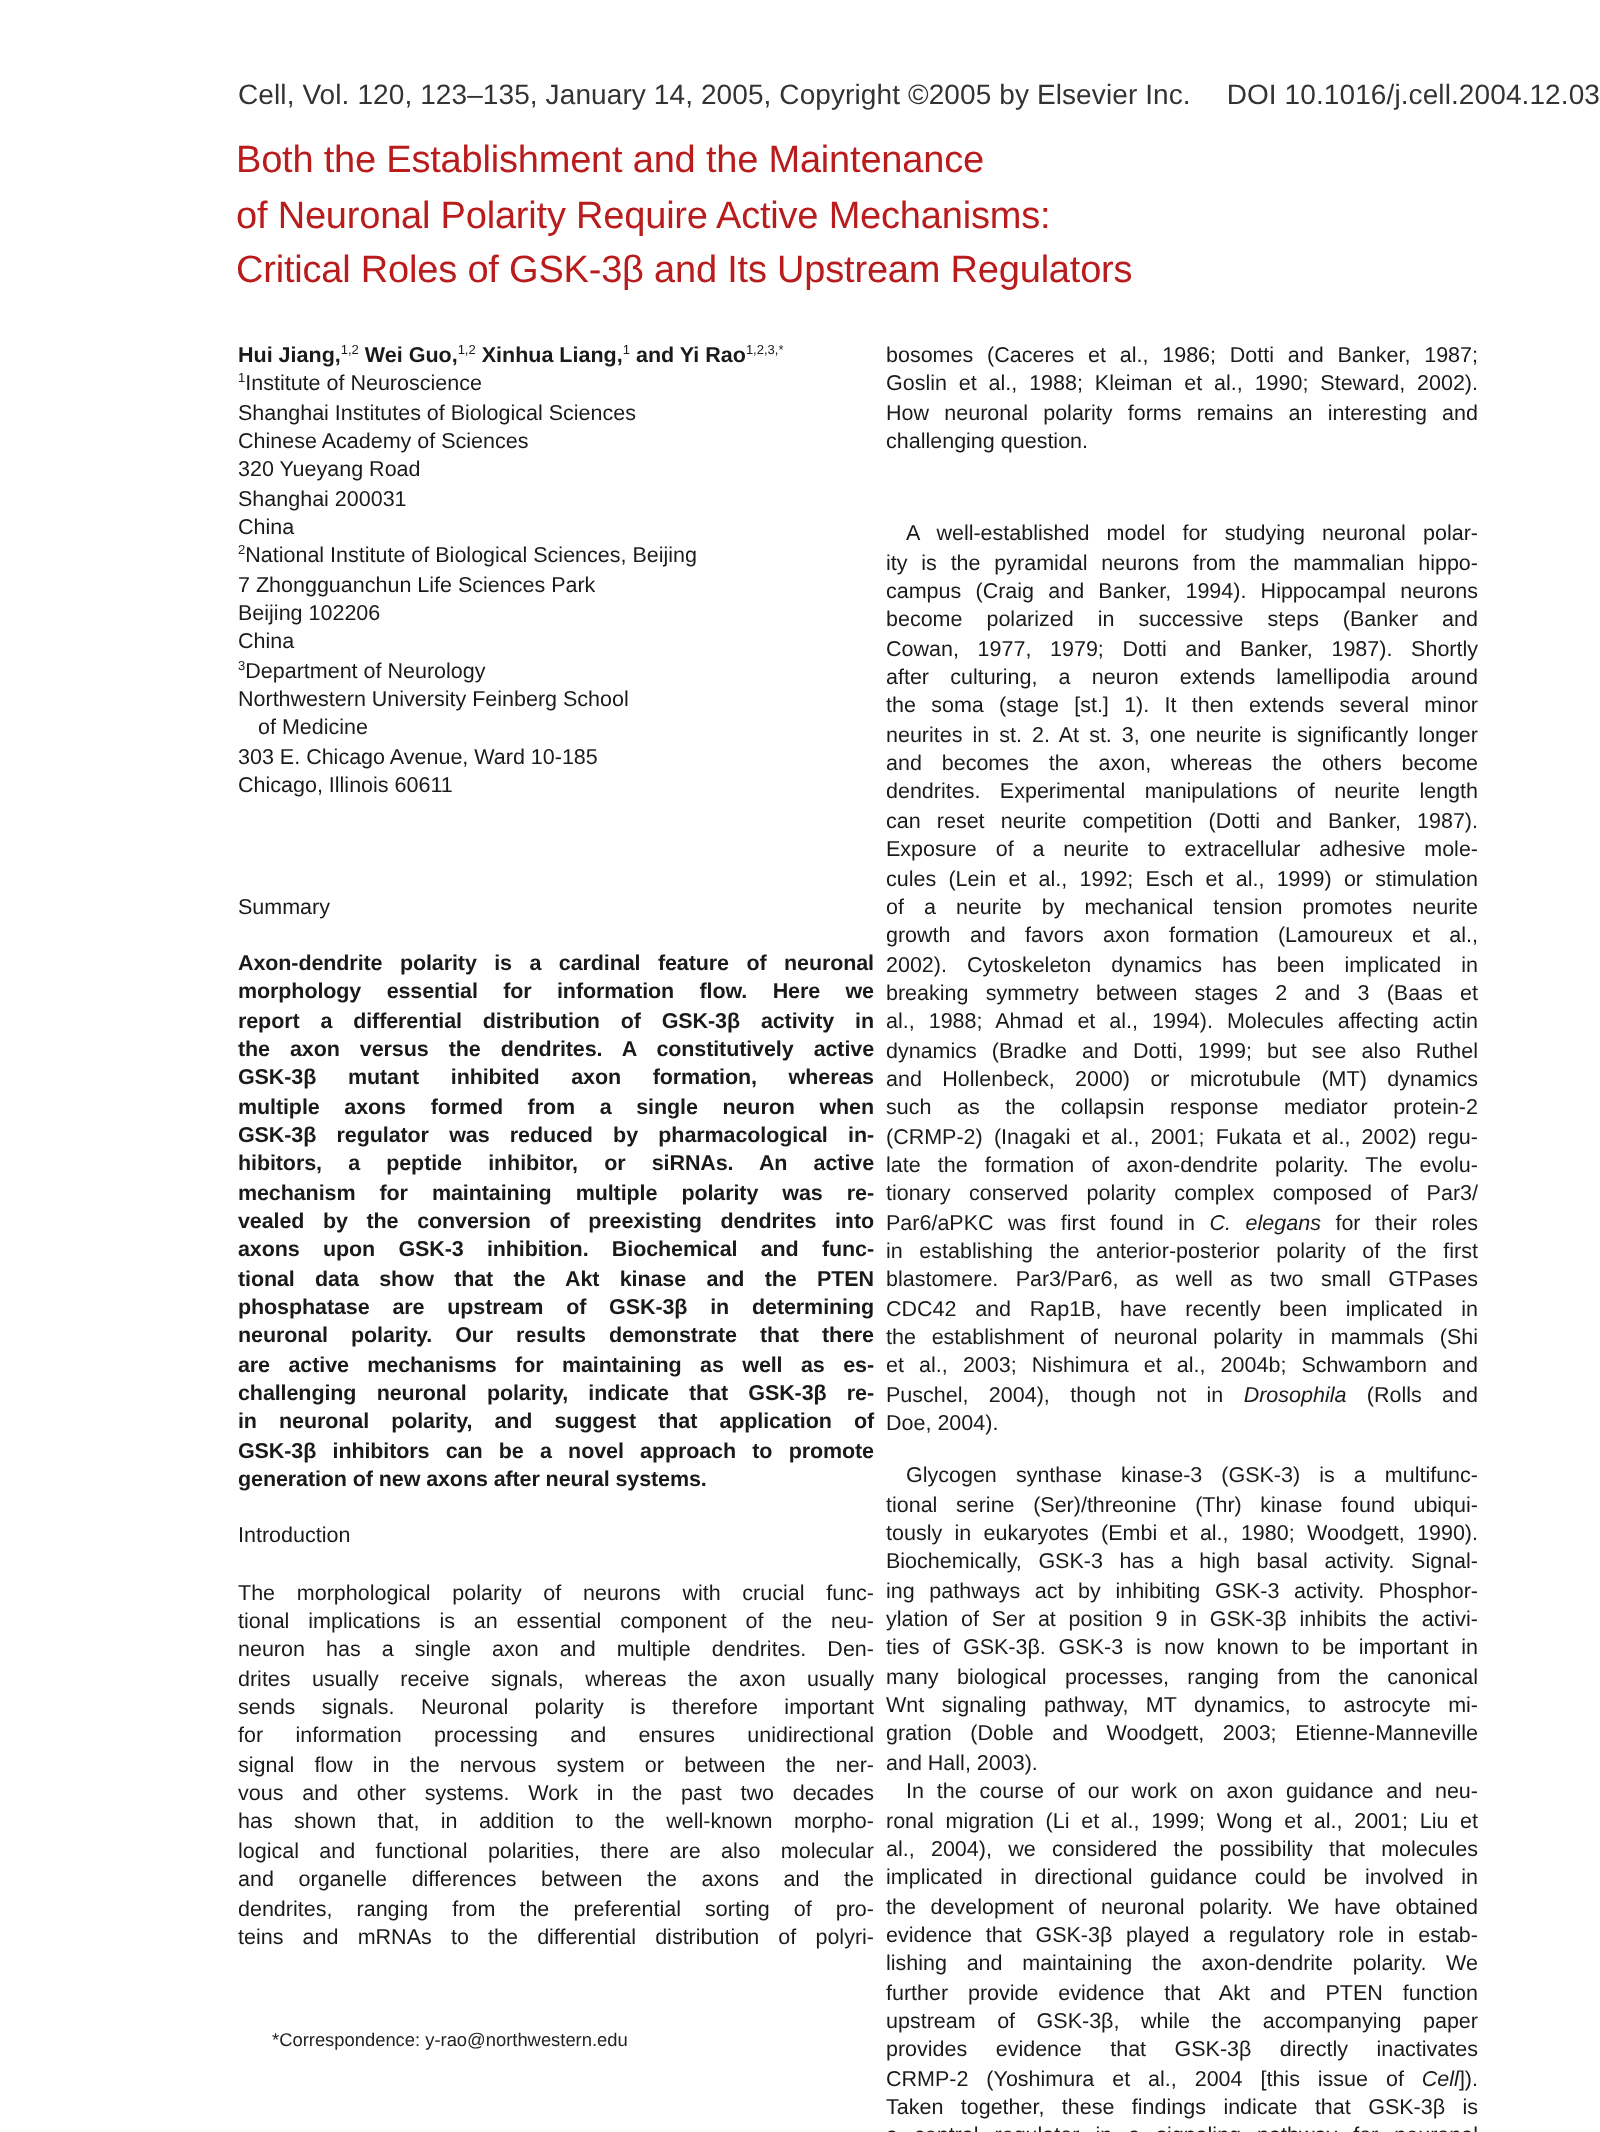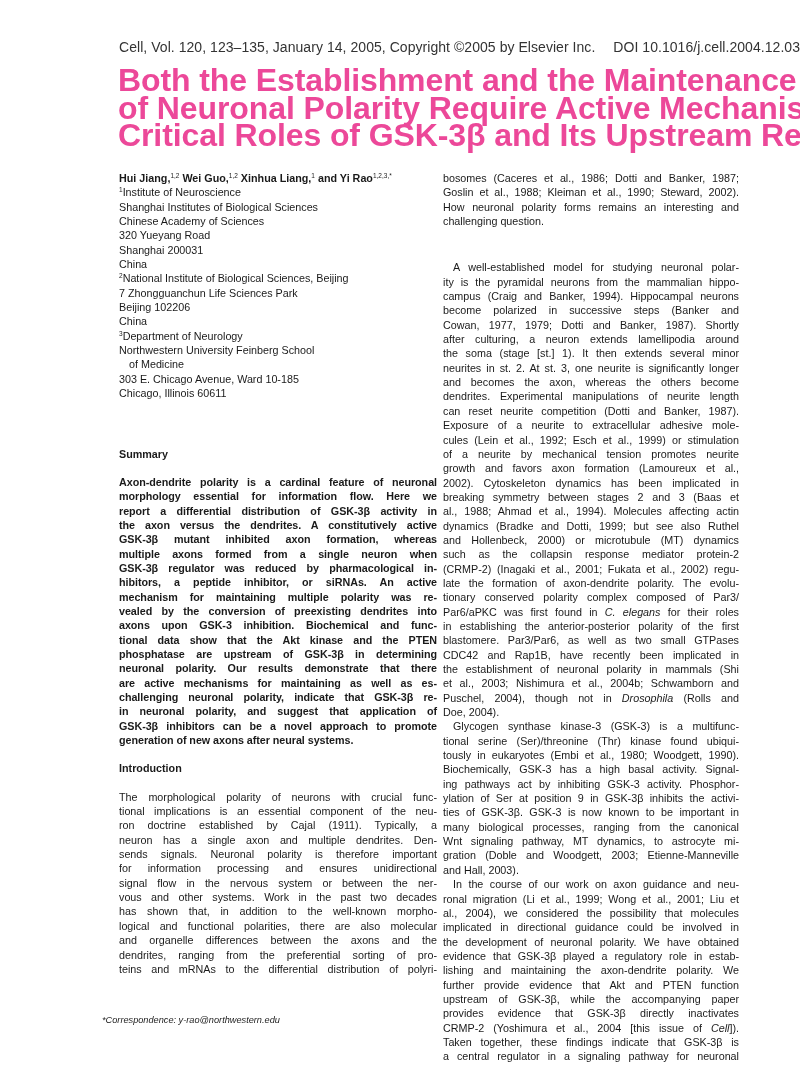--- a/index.html
+++ b/index.html
@@ -7,49 +7,49 @@
     width: 800px; height: 1066px; position: relative; overflow: hidden;
     font-family: "Liberation Sans", sans-serif; color: #1a1a1a;
   }
   .header-line {
     position: absolute; left: 119px; top: 39px;
     font-size: 14px; color: #333; white-space: nowrap; letter-spacing: 0.05px;
   }
   .header-line .doi { margin-left: 14px; }
   .title {
     position: absolute; left: 118px; top: 67px; width: 640px;
-    font-size: 32px; font-weight: bold; line-height: 27.5px; color: #ec4899;
+    font-size: 19px; font-weight: normal; line-height: 27.5px; color: #b91c1c;
     letter-spacing: -0.1px;
   }
   .title div { white-space: nowrap; }
 
   .col { position: absolute; top: 171px; font-size: 10.75px; line-height: 14.35px; }
   .col.left { left: 119px; width: 318px; }
   .col.right { left: 443px; width: 296px; }
 
   .authors { font-weight: bold; white-space: nowrap; }
   .authors sup, .aff sup { font-size: 6.5px; font-weight: normal; vertical-align: 4px; line-height: 0; }
   .aff { white-space: nowrap; }
   .aff.indent { padding-left: 10px; }
 
-  .section-head { font-weight: bold; margin-top: 0; }
+  .section-head { font-weight: normal; margin-top: 0; }
   .gap-aff-sum { height: 46px; }
   .gap-small { height: 14px; }
   .gap-intro { height: 14px; }
 
   .abstract { font-weight: bold; text-align: justify; }
   .body-text { text-align: justify; hyphens: manual; }
   .line { display: block; text-align: justify; text-align-last: justify; white-space: nowrap; }
   .line.last { text-align-last: left; }
   .abstract .line { letter-spacing: -0.05px; }
   em { }
 
   .footnote {
-    position: absolute; left: 102px; top: 1015px;
-    font-size: 9.2px; color: #222; font-style: italic;
+    position: absolute; left: 136px; top: 1015px;
+    font-size: 9.2px; color: #222;
   }
 </style>
 </head>
 <body>
 
 <div class="header-line">
   <span>Cell, Vol. 120, 123–135, January 14, 2005, Copyright ©2005 by Elsevier Inc.</span>
   <span class="doi">DOI 10.1016/j.cell.2004.12.033</span>
 </div>
 
@@ -110,22 +110,22 @@
     <span class="line">GSK-3β inhibitors can be a novel approach to promote</span>
     <span class="line last">generation of new axons after neural systems.</span>
   </div>
 
   <div class="gap-intro"></div>
   <div class="section-head">Introduction</div>
   <div class="gap-small"></div>
   <div class="body-text">
     <span class="line">The morphological polarity of neurons with crucial func-</span>
     <span class="line">tional implications is an essential component of the neu-</span>
-    <span class="line">ron doctrine established by Cajal (1911). Typically, a</span>
     <span class="line">neuron has a single axon and multiple dendrites. Den-</span>
+    <span class="line">drites usually receive signals, whereas the axon usually</span>
     <span class="line">sends signals. Neuronal polarity is therefore important</span>
     <span class="line">for information processing and ensures unidirectional</span>
     <span class="line">signal flow in the nervous system or between the ner-</span>
     <span class="line">vous and other systems. Work in the past two decades</span>
     <span class="line">has shown that, in addition to the well-known morpho-</span>
     <span class="line">logical and functional polarities, there are also molecular</span>
     <span class="line">and organelle differences between the axons and the</span>
     <span class="line">dendrites, ranging from the preferential sorting of pro-</span>
     <span class="line">teins and mRNAs to the differential distribution of polyri-</span>
   </div>
@@ -162,21 +162,21 @@
       <span class="line">late the formation of axon-dendrite polarity. The evolu-</span>
       <span class="line">tionary conserved polarity complex composed of Par3/</span>
       <span class="line">Par6/aPKC was first found in <em>C. elegans</em> for their roles</span>
       <span class="line">in establishing the anterior-posterior polarity of the first</span>
       <span class="line">blastomere. Par3/Par6, as well as two small GTPases</span>
       <span class="line">CDC42 and Rap1B, have recently been implicated in</span>
       <span class="line">the establishment of neuronal polarity in mammals (Shi</span>
       <span class="line">et al., 2003; Nishimura et al., 2004b; Schwamborn and</span>
       <span class="line">Puschel, 2004), though not in <em>Drosophila</em> (Rolls and</span>
       <span class="line last">Doe, 2004).</span>
-      <span class="line" style="text-indent: 10px;">Glycogen synthase kinase-3 (GSK-3) is a multifunc-</span>
+      <span class="line" style="text-indent: 10px; margin-top: 12px;">Glycogen synthase kinase-3 (GSK-3) is a multifunc-</span>
       <span class="line">tional serine (Ser)/threonine (Thr) kinase found ubiqui-</span>
       <span class="line">tously in eukaryotes (Embi et al., 1980; Woodgett, 1990).</span>
       <span class="line">Biochemically, GSK-3 has a high basal activity. Signal-</span>
       <span class="line">ing pathways act by inhibiting GSK-3 activity. Phosphor-</span>
       <span class="line">ylation of Ser at position 9 in GSK-3β inhibits the activi-</span>
       <span class="line">ties of GSK-3β. GSK-3 is now known to be important in</span>
       <span class="line">many biological processes, ranging from the canonical</span>
       <span class="line">Wnt signaling pathway, MT dynamics, to astrocyte mi-</span>
       <span class="line">gration (Doble and Woodgett, 2003; Etienne-Manneville</span>
       <span class="line last">and Hall, 2003).</span>

